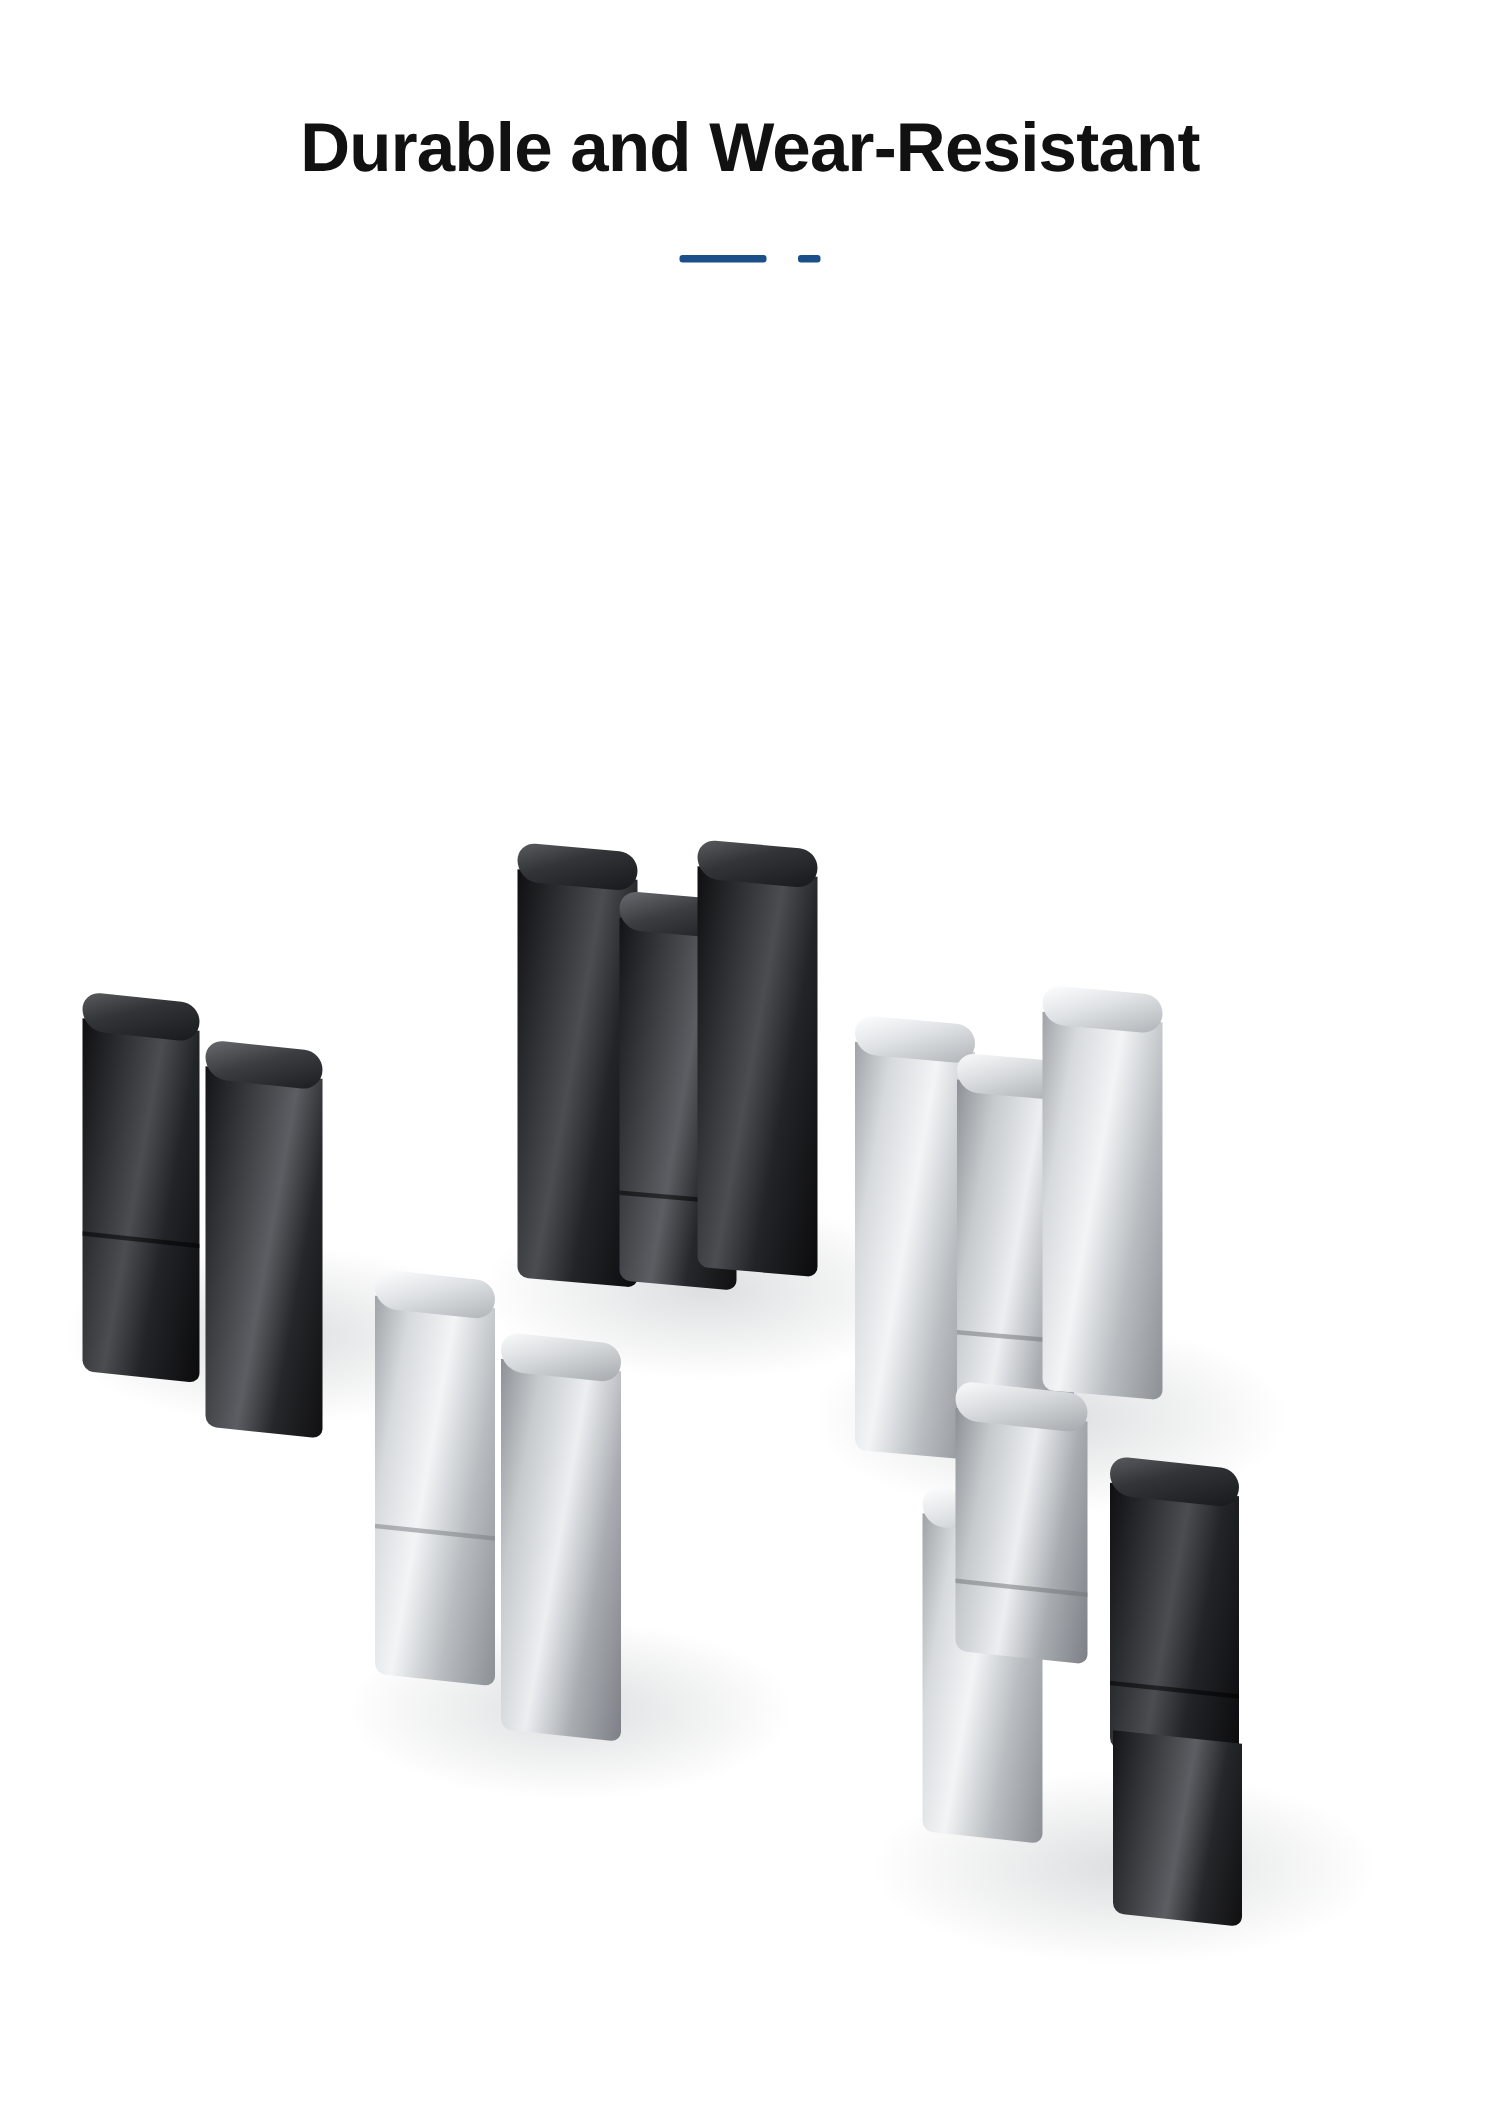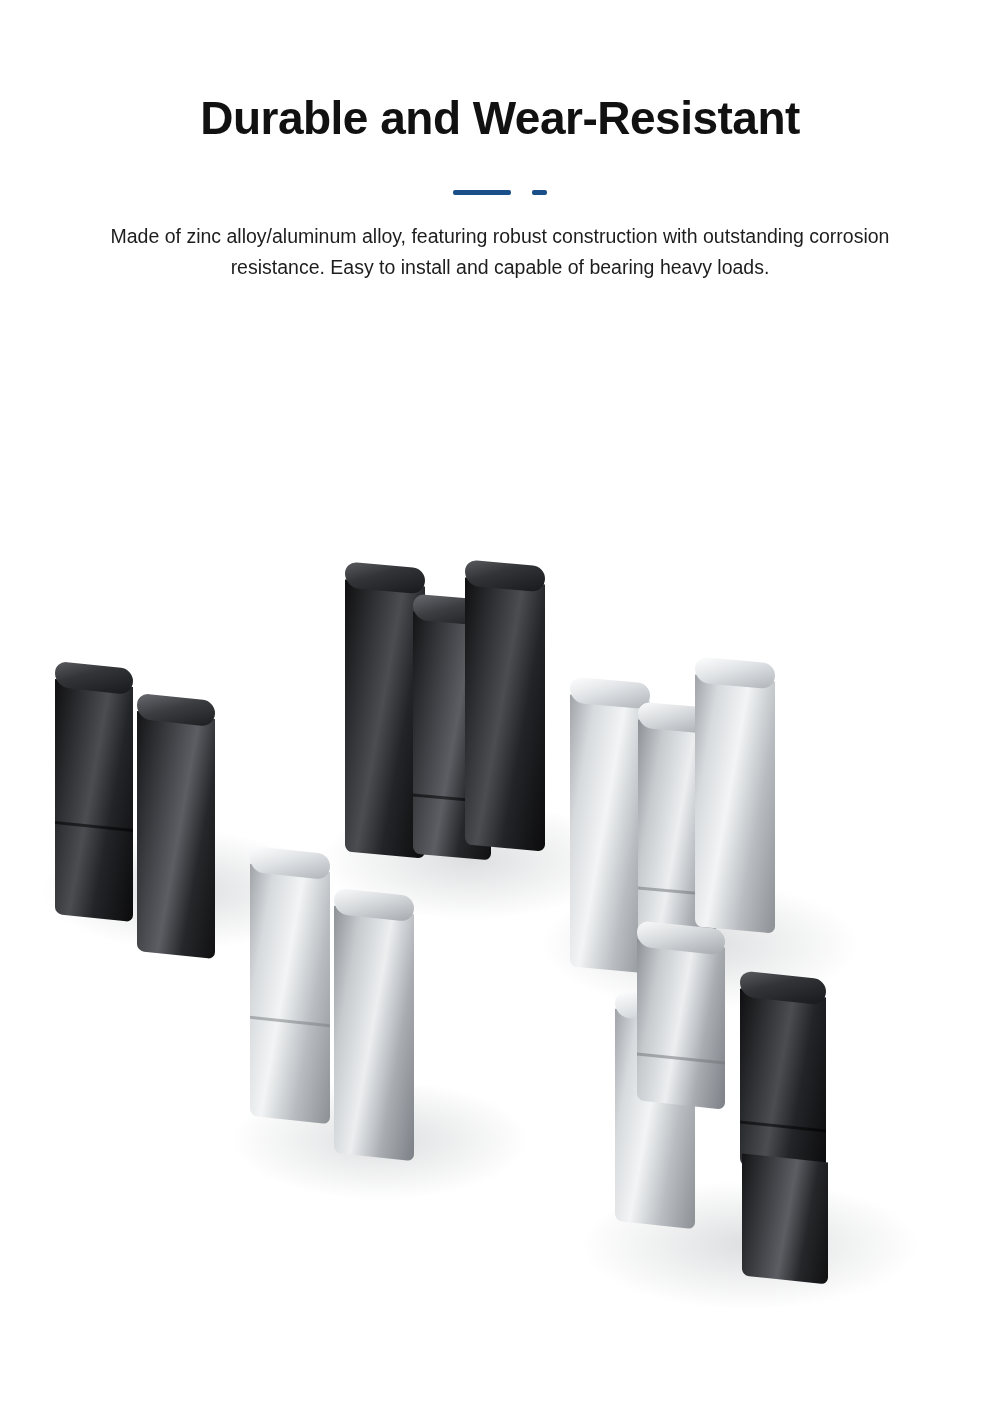--- a/index.html
+++ b/index.html
@@ -18,21 +18,21 @@
 
   .page {
     width: 1000px;
     height: 1408px;
     position: relative;
     background: #ffffff;
   }
 
   
   .header {
-    padding-top: 92px;
+    padding-top: 72px;
     text-align: center;
   }
 
   .title {
     font-size: 46px;
     font-weight: bold;
     letter-spacing: -0.5px;
     color: #111111;
     margin: 0;
     line-height: 1.15;
@@ -163,21 +163,20 @@
 <div class="page">
 
   <div class="header">
     <h1 class="title">Durable and Wear-Resistant</h1>
 
     <div class="divider">
       <span class="seg-long"></span>
       <span class="seg-short"></span>
     </div>
 
-    <p class="subtitle">Made of zinc alloy/aluminum alloy, featuring robust construction with outstanding corrosion resistance. Easy to install and capable of bearing heavy loads.</p>
   </div>
 
   <div class="photo">
 
     <div class="shadowpatch" style="left:40px; top:330px; width:290px; height:120px;"></div>
     <div class="shadowpatch" style="left:320px; top:300px; width:300px; height:120px;"></div>
     <div class="shadowpatch" style="left:540px; top:380px; width:320px; height:130px;"></div>
     <div class="shadowpatch" style="left:230px; top:580px; width:300px; height:120px;"></div>
     <div class="shadowpatch" style="left:580px; top:680px; width:340px; height:130px;"></div>
 

